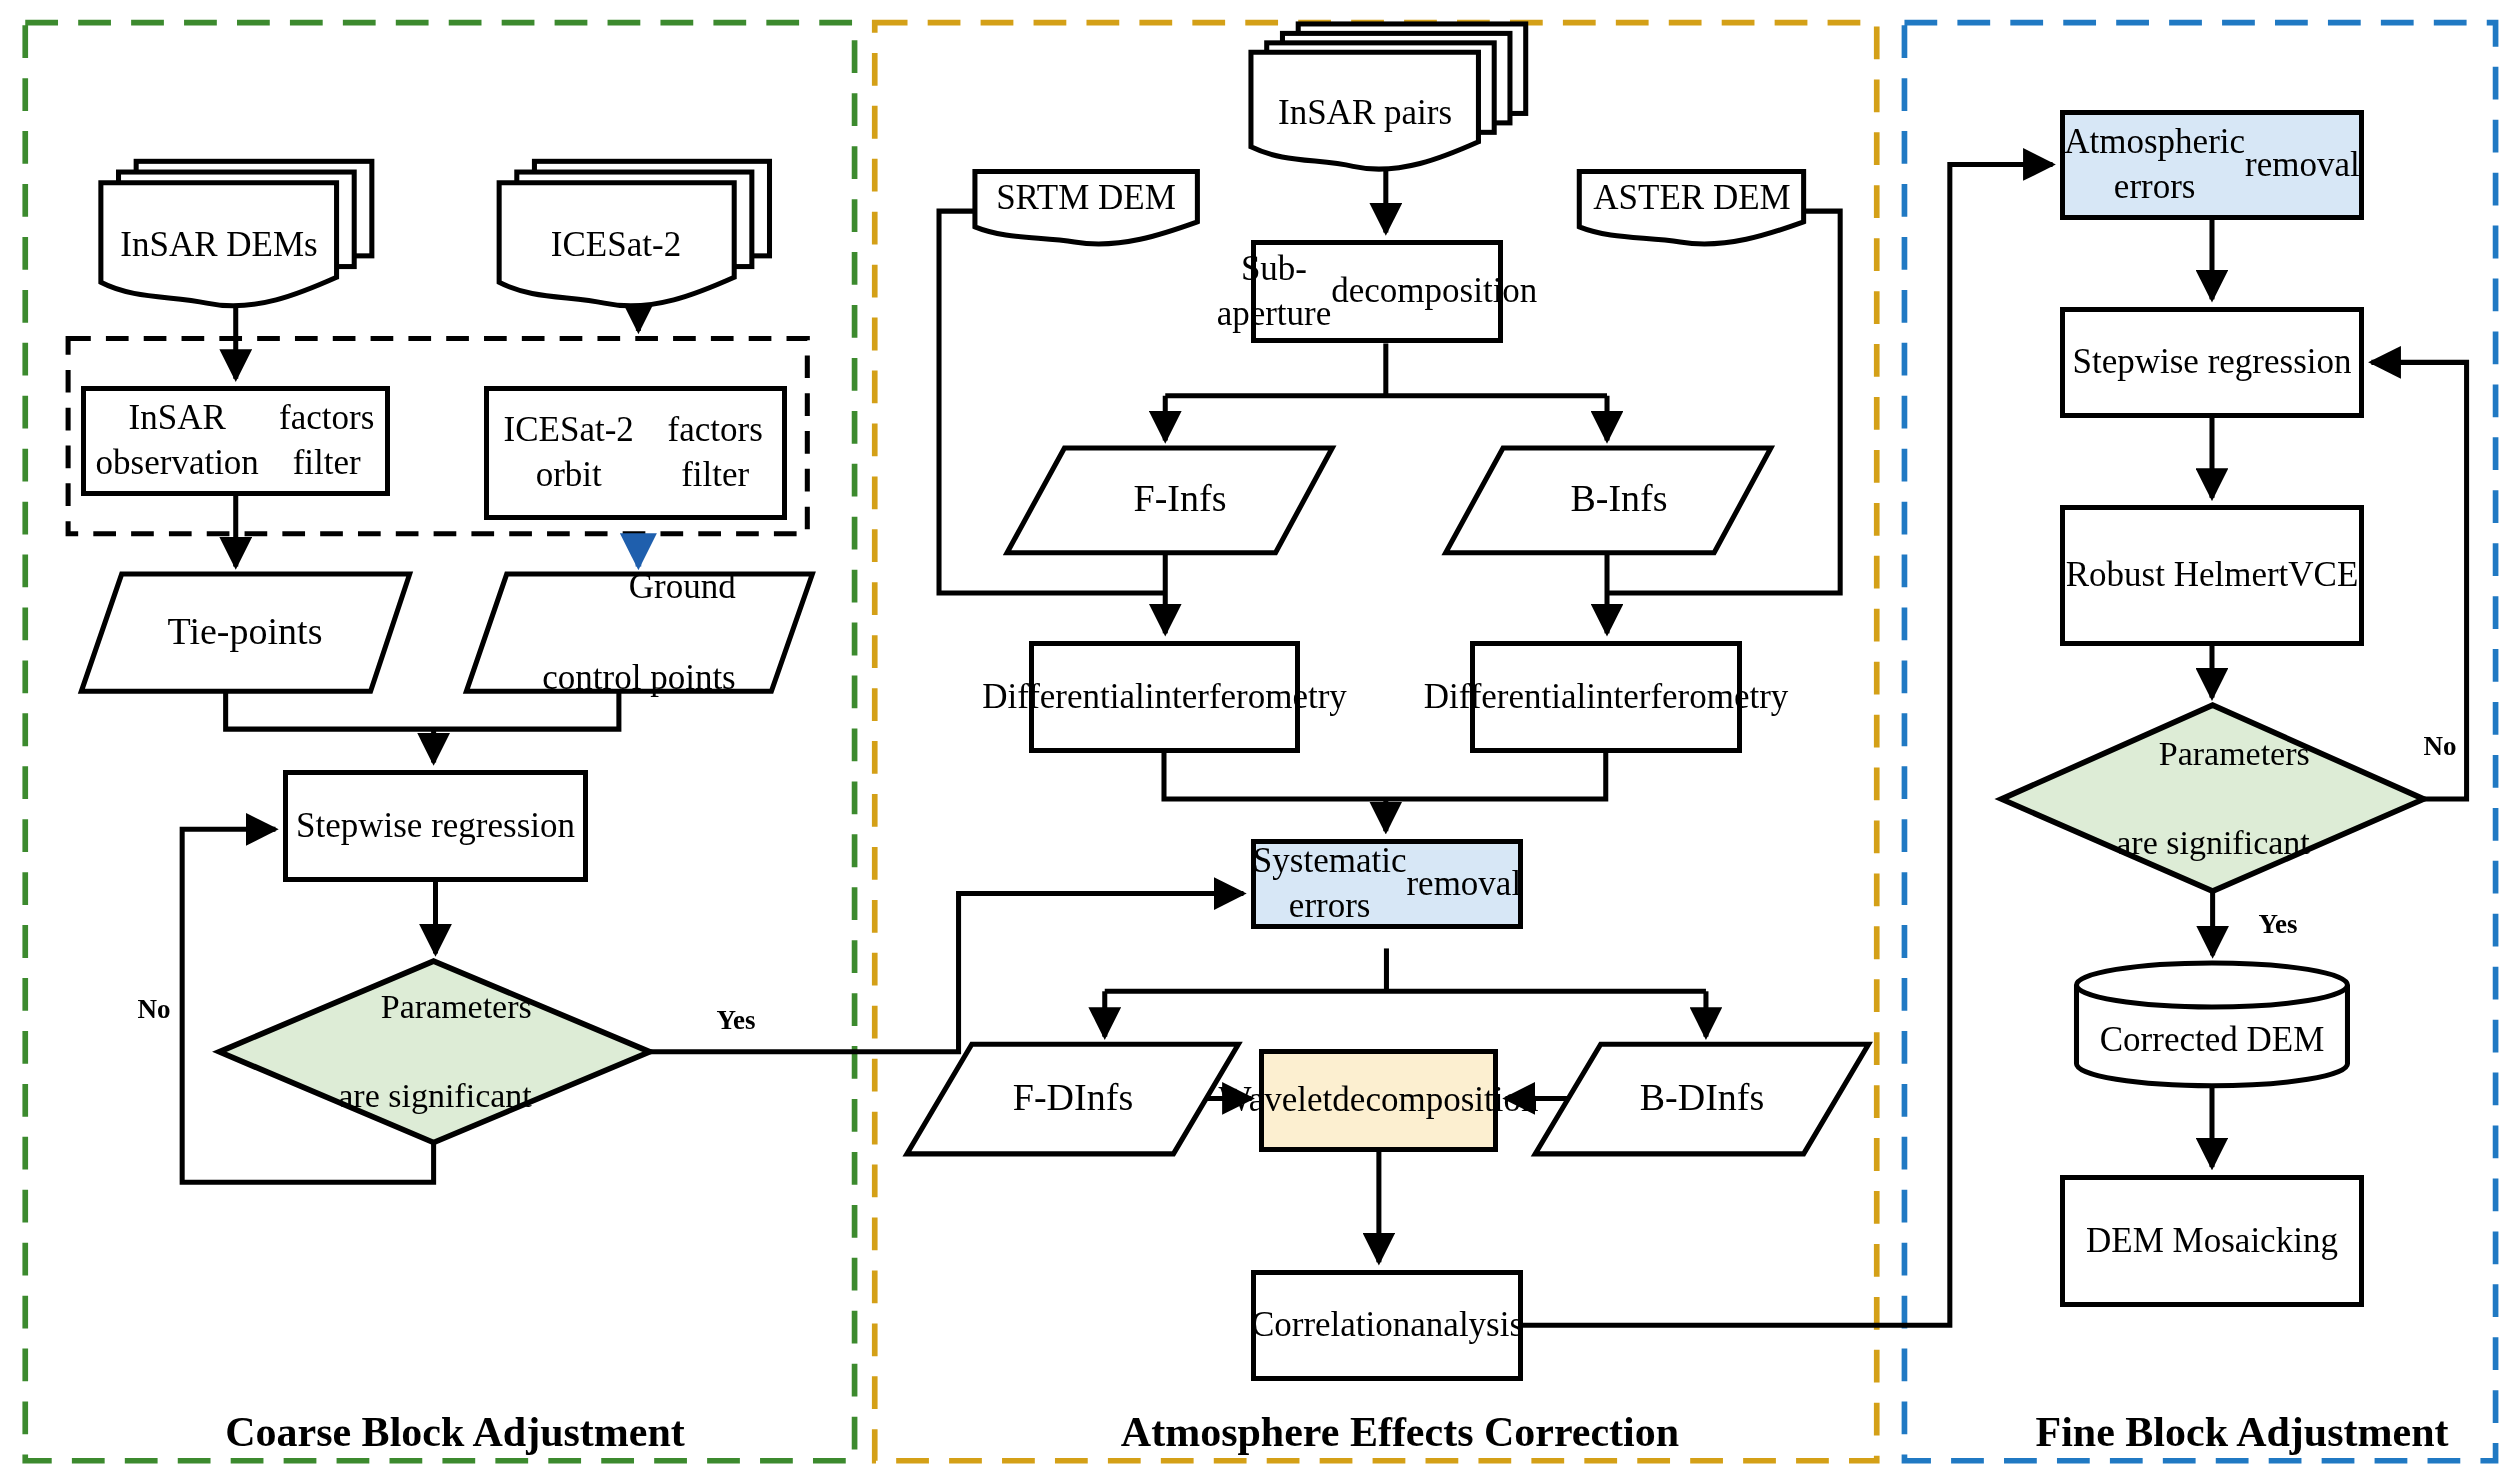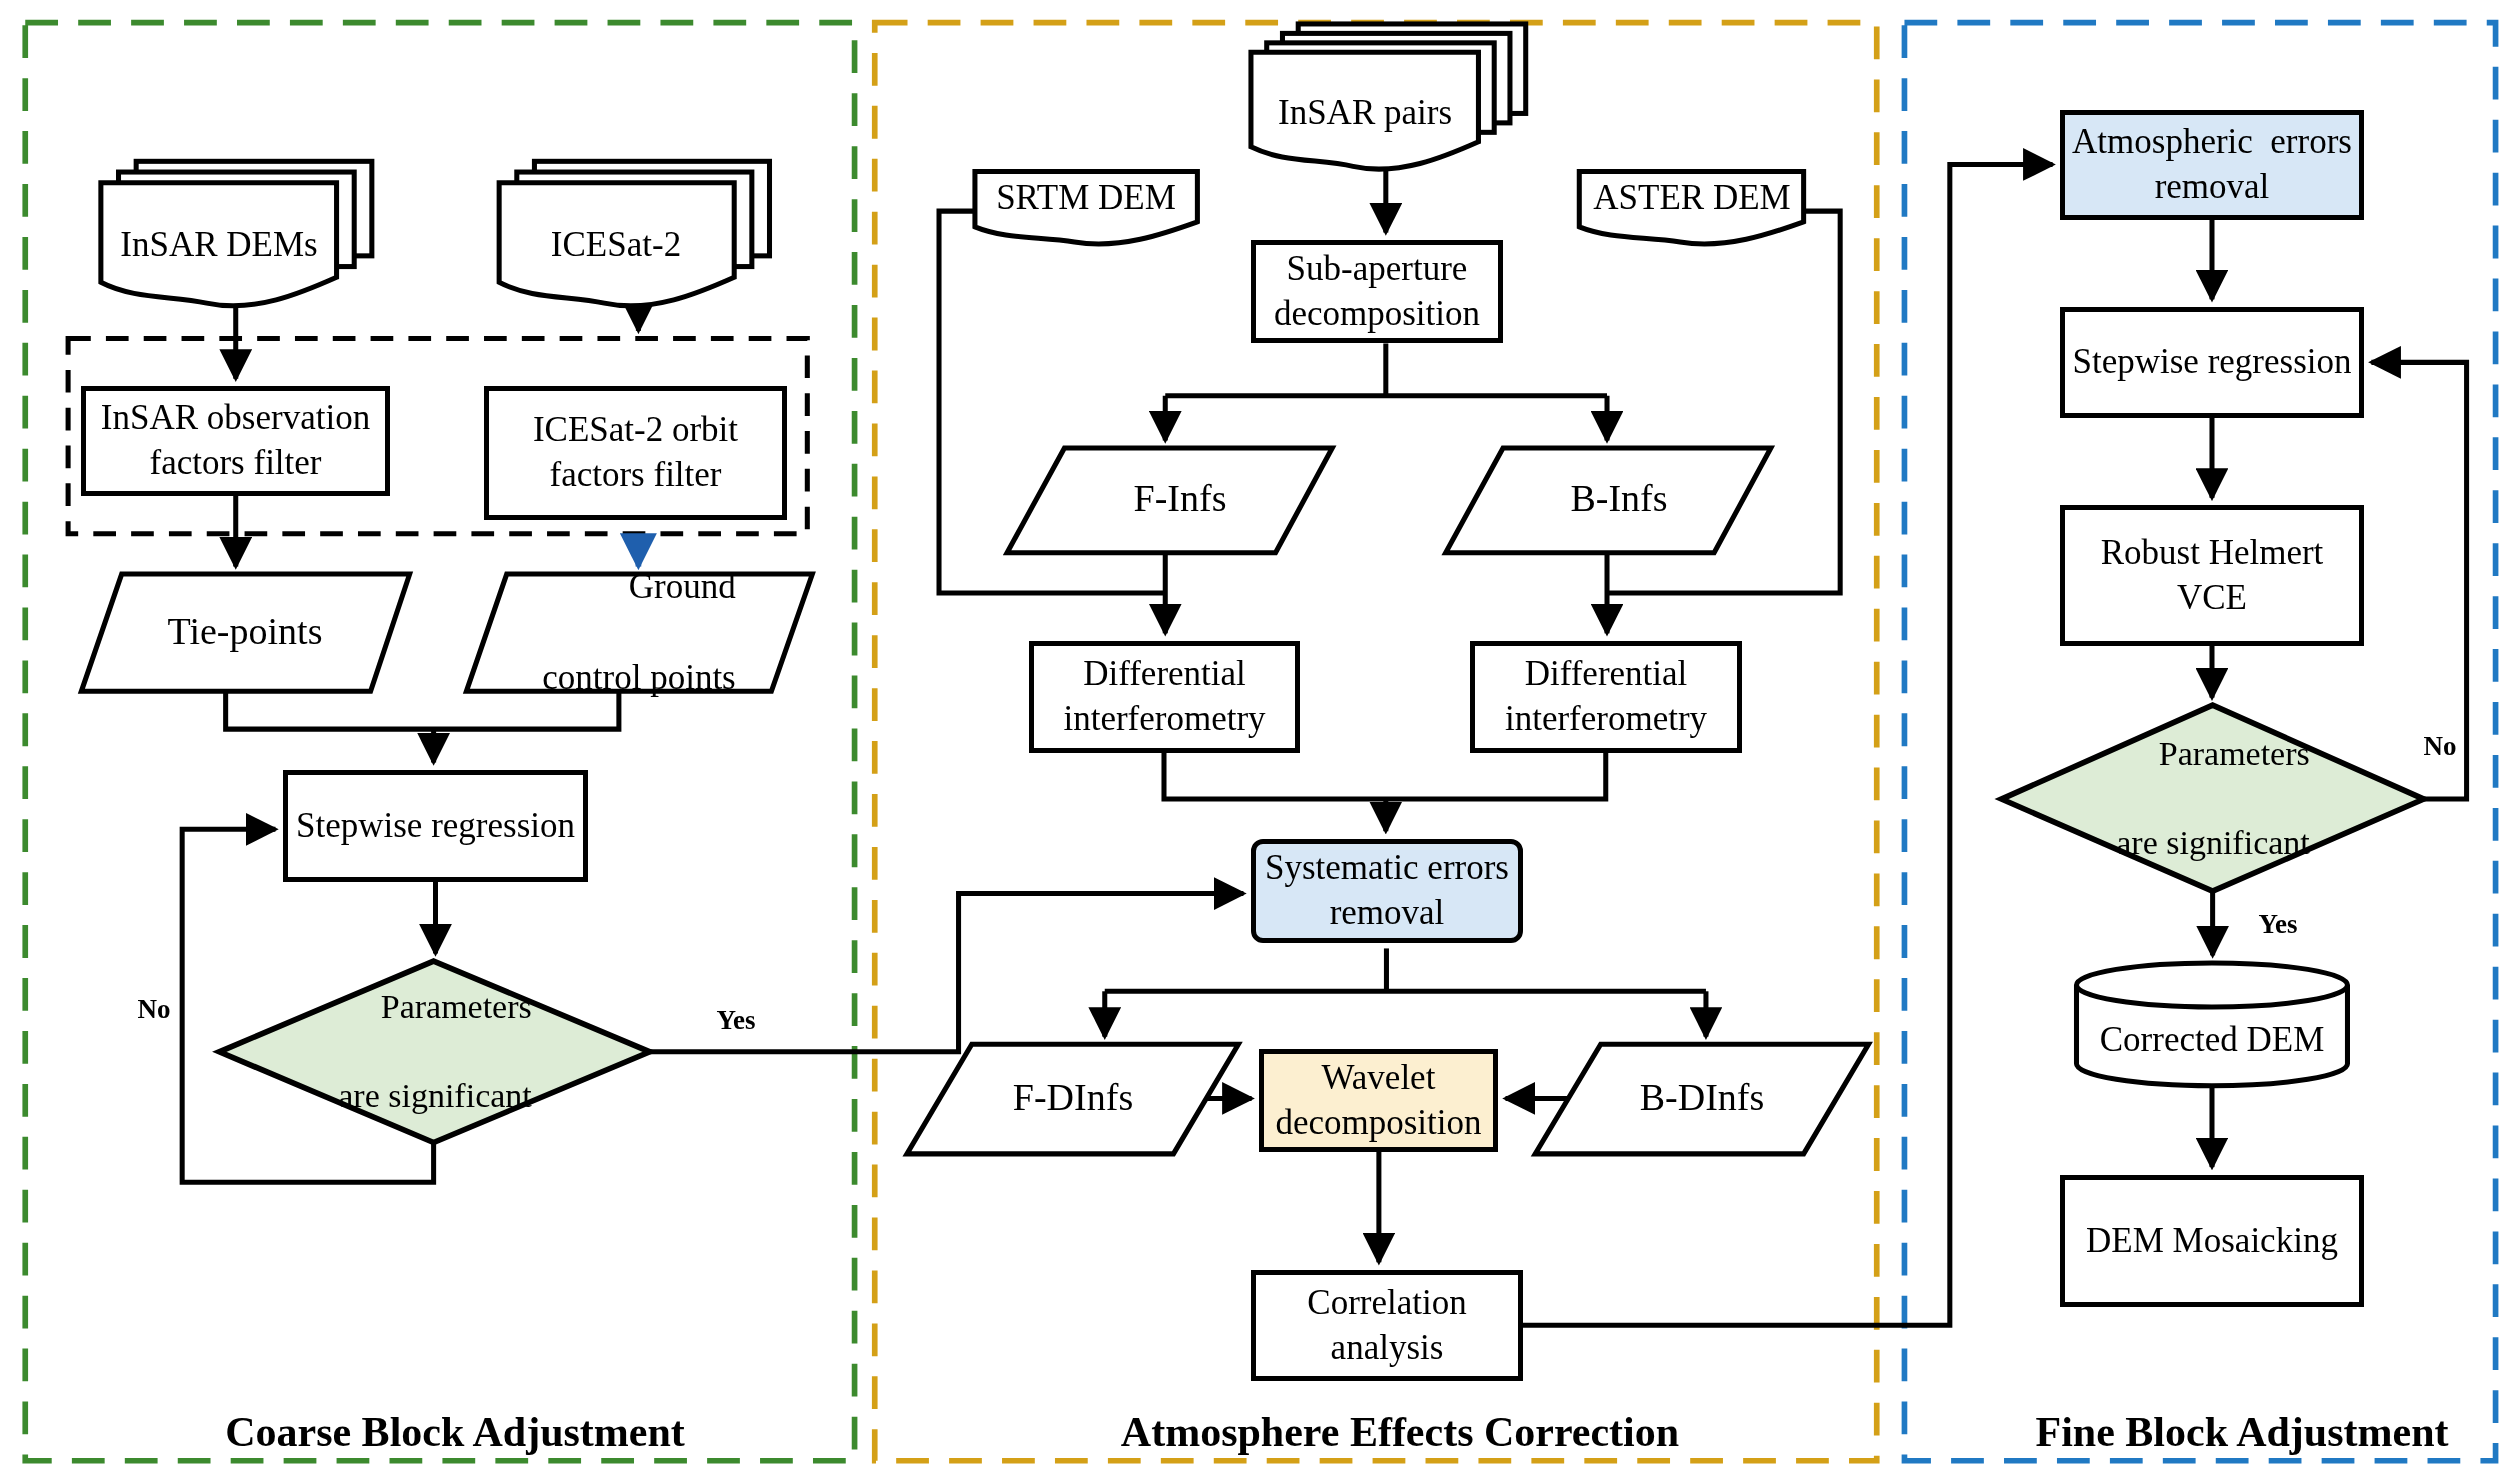--- a/index.html
+++ b/index.html
@@ -1,20 +1,20 @@
 <!DOCTYPE html>
 <html style="font-size:10px"><head>
 <meta charset="utf-8">
 <style>
   html,body{margin:0;padding:0;background:#ffffff;}
   .stage{position:relative;width:2512px;height:1474px;background:#ffffff;
          font-family:"Liberation Serif","DejaVu Serif",serif;color:#000;}
   .stage svg{position:absolute;left:0;top:0;}
   .node{position:absolute;box-sizing:border-box;border:5px solid #000;background:#fff;
-        display:flex;flex-direction:column;align-items:center;justify-content:center;
+        display:flex;flex-direction:row;align-items:center;justify-content:center;
         text-align:center;font-size:35px;line-height:1.28;white-space:pre-wrap;}
   .lbl{position:absolute;transform:translate(-50%,-50%);text-align:right;
        font-size:35px;line-height:1.3;white-space:pre-wrap;}
   .lbl.big{font-size:38px;}
   .lbl.dec{font-size:34px;}
   .lbl.yn{font-size:27px;font-weight:bold;}
   .title{position:absolute;transform:translate(-50%,-50%);font-size:42px;font-weight:bold;
          white-space:nowrap;}
   .line2{display:block;}
 </style>
@@ -128,21 +128,21 @@
   <span class="line2">decomposition</span>
 </div>
 <div class="node" style="left:1029px;top:641px;width:271px;height:112px;">
   <span>Differential</span>
   <span class="line2">interferometry</span>
 </div>
 <div class="node" style="left:1470px;top:641px;width:272px;height:112px;">
   <span>Differential</span>
   <span class="line2">interferometry</span>
 </div>
-<div class="node" style="left: 1251px; top: 839px; width: 272px; height: 104px; background: rgb(215, 231, 246); border-radius: 12px;">
+<div class="node" style="left: 1251px; top: 839px; width: 272px; height: 90px; background: rgb(215, 231, 246);">
   <span>Systematic errors</span>
   <span class="line2">removal</span>
 </div>
 <div class="node" style="left: 1259px; top: 1049px; width: 239px; height: 103px; background: rgb(252, 239, 208);">
   <span>Wavelet</span>
   <span class="line2">decomposition</span>
 </div>
 <div class="node" style="left:1251px;top:1270px;width:272px;height:111px;">
   <span>Correlation</span>
   <span class="line2">analysis</span>

